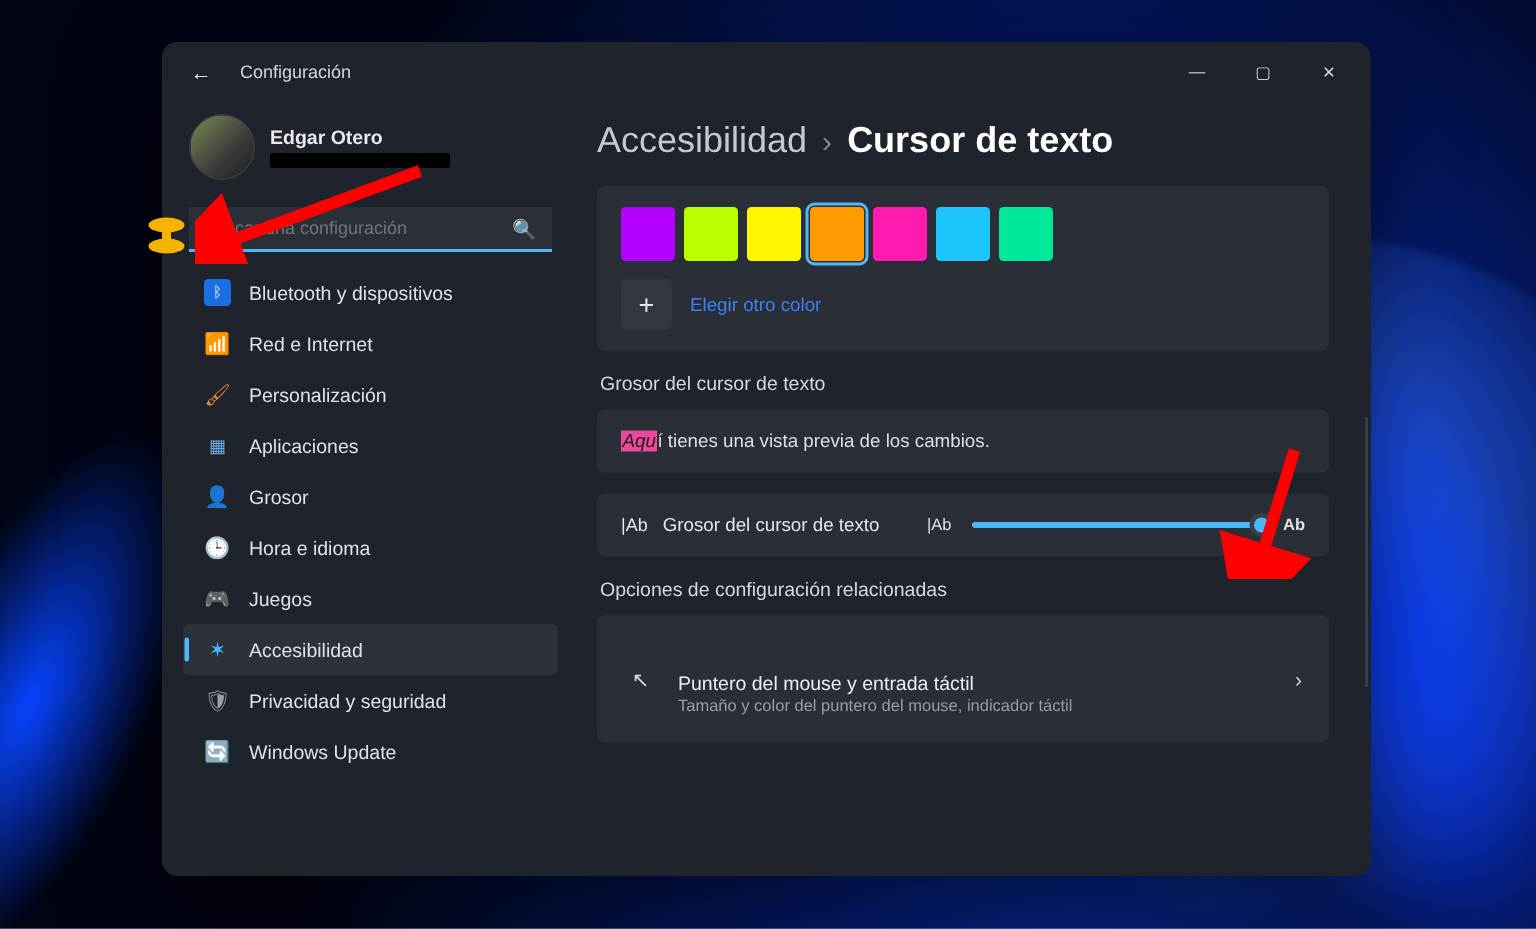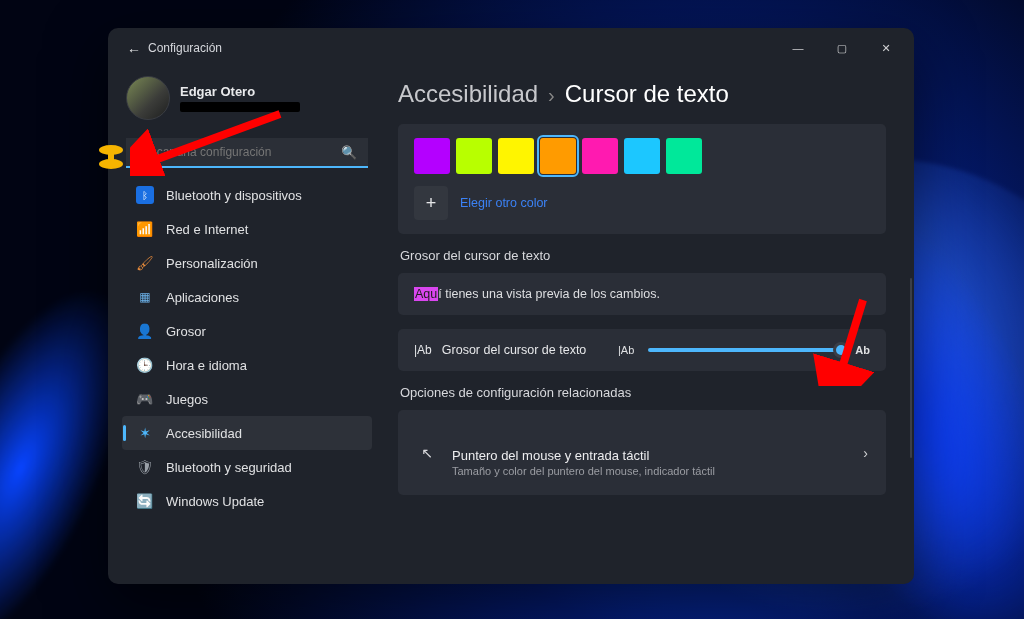--- a/index.html
+++ b/index.html
@@ -26,21 +26,21 @@
     flex-direction:column;
   }
   .titlebar {
     height:40px;
     display:flex; align-items:center;
     padding:0 6px 0 14px;
     color:#d5d7dc;
     font-size:12px;
   }
   .back-arrow { width:24px; text-align:center; font-size:14px; color:#e7e8ea; cursor:pointer; }
-  .titlebar .title { margin-left:2px; }
+  .titlebar .title { margin-left:14px; }
   .winctrls { margin-left:auto; display:flex; }
   .winbtn { width:44px; height:40px; display:flex; align-items:center; justify-content:center; color:#cfd0d2; font-size:11px; cursor:pointer; }
   .body { flex:1; display:flex; overflow:hidden; }
   
   .sidebar { width:272px; padding:0 8px 0 14px; display:flex; flex-direction:column; font-size:13px; color:#e9eaec; position:relative; }
   .profile { display:flex; align-items:center; gap:10px; padding:8px 4px 12px 4px; }
   .avatar { width:44px; height:44px; border-radius:50%; background:linear-gradient(135deg,#7a8a54 0%,#3b3c39 60%,#1d1e1e 100%); border:1px solid #3a3d43; }
   .profile .pname { font-weight:600; font-size:13px;}
   .profile .pmail { width:120px; height:10px; background:#000; margin-top:3px; border-radius:2px;}
   .search {
@@ -77,35 +77,35 @@
   .game { color:#7bbf3a; }
   .acc { color:#4db7fc; }
   .priv { color:#9aa0a8; }
   .upd { color:#1aa3e6; }
 
   
   .main { flex:1; padding:4px 28px 10px 18px; overflow:auto; }
   .bcrumb { display:flex; align-items:baseline; gap:10px; color:#fff; padding:8px 0 16px 0;}
   .bcrumb .p1 { color:#c7c8cc; font-size:24px; font-weight:400;}
   .bcrumb .sep { color:#888; font-size:20px;}
-  .bcrumb .p2 { color:#fff; font-size:24px; font-weight:400;}
+  .bcrumb .p2 { color:#fff; font-size:24px; font-weight:700;}
   .card {
     background:#2a2e37; border-radius:5px; padding:14px 16px; margin-bottom:14px;
   }
   .swatches { display:flex; gap:6px; margin-bottom:12px;}
   .sw { width:36px; height:36px; border-radius:3px; cursor:pointer; }
   .sw.sel { outline:2px solid #4db7fc; outline-offset:1px; }
   .choose { display:flex; align-items:center; gap:12px;}
   .plusbtn { width:34px; height:34px; background:#33373f; border-radius:4px; display:flex; align-items:center; justify-content:center; color:#e6e7e9; font-size:18px; cursor:pointer;}
   .choose .ctext { font-size:12.5px; color:#3b82f6;}
 
   .sect-label { font-size:13px; color:#d7d8dc; margin:10px 0 10px 2px; }
   .prev-title { font-size:17px; font-weight:600; margin-bottom:8px;}
   .prev-text { font-size:12.5px; color:#dedfe2;}
-  .prev-text .hi { background:#d946ef; color:#1e1e1e; padding:0 1px;}
+  .prev-text .hi { background:#ec4899; color:#1e1e1e; padding:0 1px;font-style:italic;}
   .slider-row { display:flex; align-items:center; gap:14px;}
   .slider-row .slabel { font-size:12.5px; color:#e6e7e9; flex:0 0 190px; display:flex; align-items:center; gap:10px;}
   .slider-row .sicon-ab { font-size:12px; color:#e6e7e9; }
   .track { position:relative; flex:1; height:4px; background:#4db7fc; border-radius:2px; }
   .thumb { position:absolute; right:0; top:50%; width:16px; height:16px; border-radius:50%; background:#4db7fc; border:3px solid #3a3e46; transform:translate(50%,-50%);}
   .ab-min, .ab-max { font-size:11px; color:#e0e1e3; }
   .ab-max { font-weight:700;}
   .sect2-label { font-size:13px; color:#d7d8dc; margin:14px 0 10px 2px;}
   .link-row {
     display:flex; align-items:center; gap:14px;
@@ -186,21 +186,21 @@
         <div class="navitem">
           <span class="nicon game">🎮</span>
           <span>Juegos</span>
         </div>
         <div class="navitem sel">
           <span class="nicon acc">✶</span>
           <span>Accesibilidad</span>
         </div>
         <div class="navitem">
           <span class="nicon priv">🛡</span>
-          <span>Bluetooth y seguridad</span>
+          <span>Privacidad y seguridad</span>
         </div>
         <div class="navitem">
           <span class="nicon upd">🔄</span>
           <span>Windows Update</span>
         </div>
       </div>
     </div>
 
     <div class="main">
       <div class="bcrumb">

